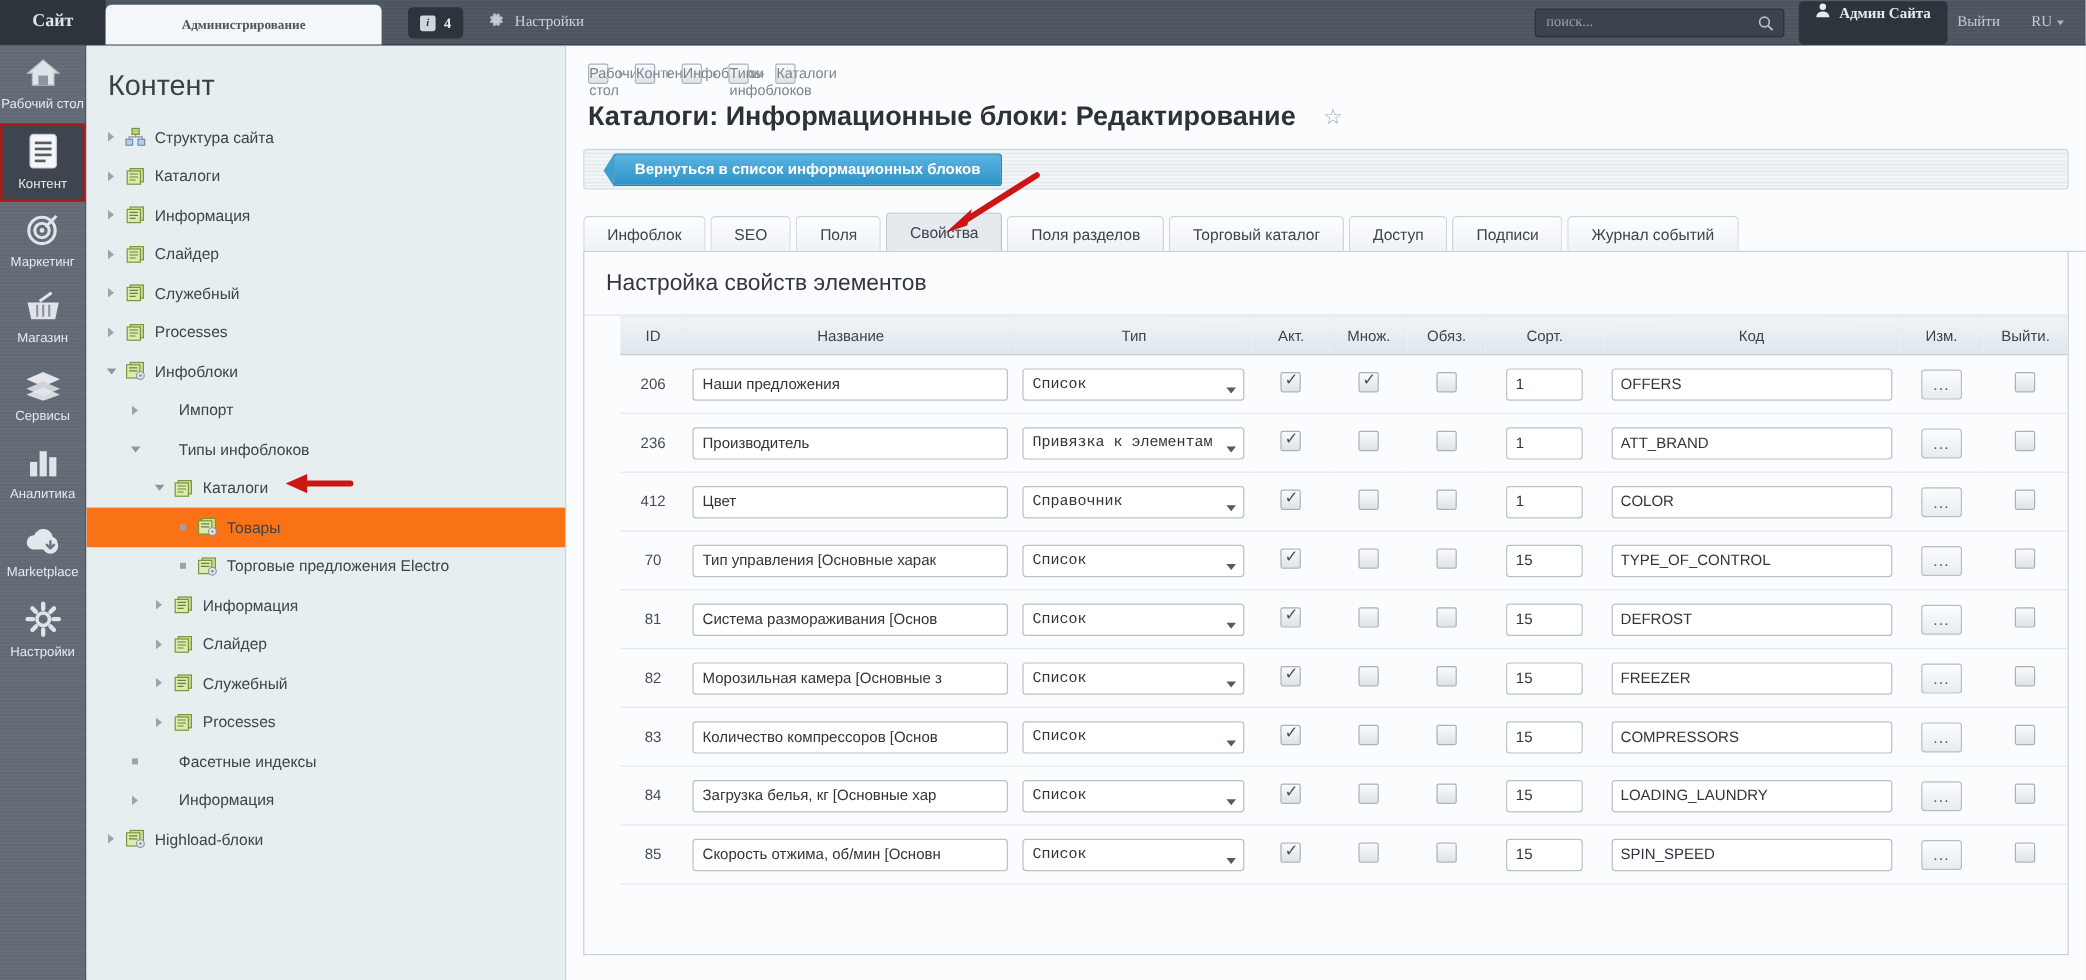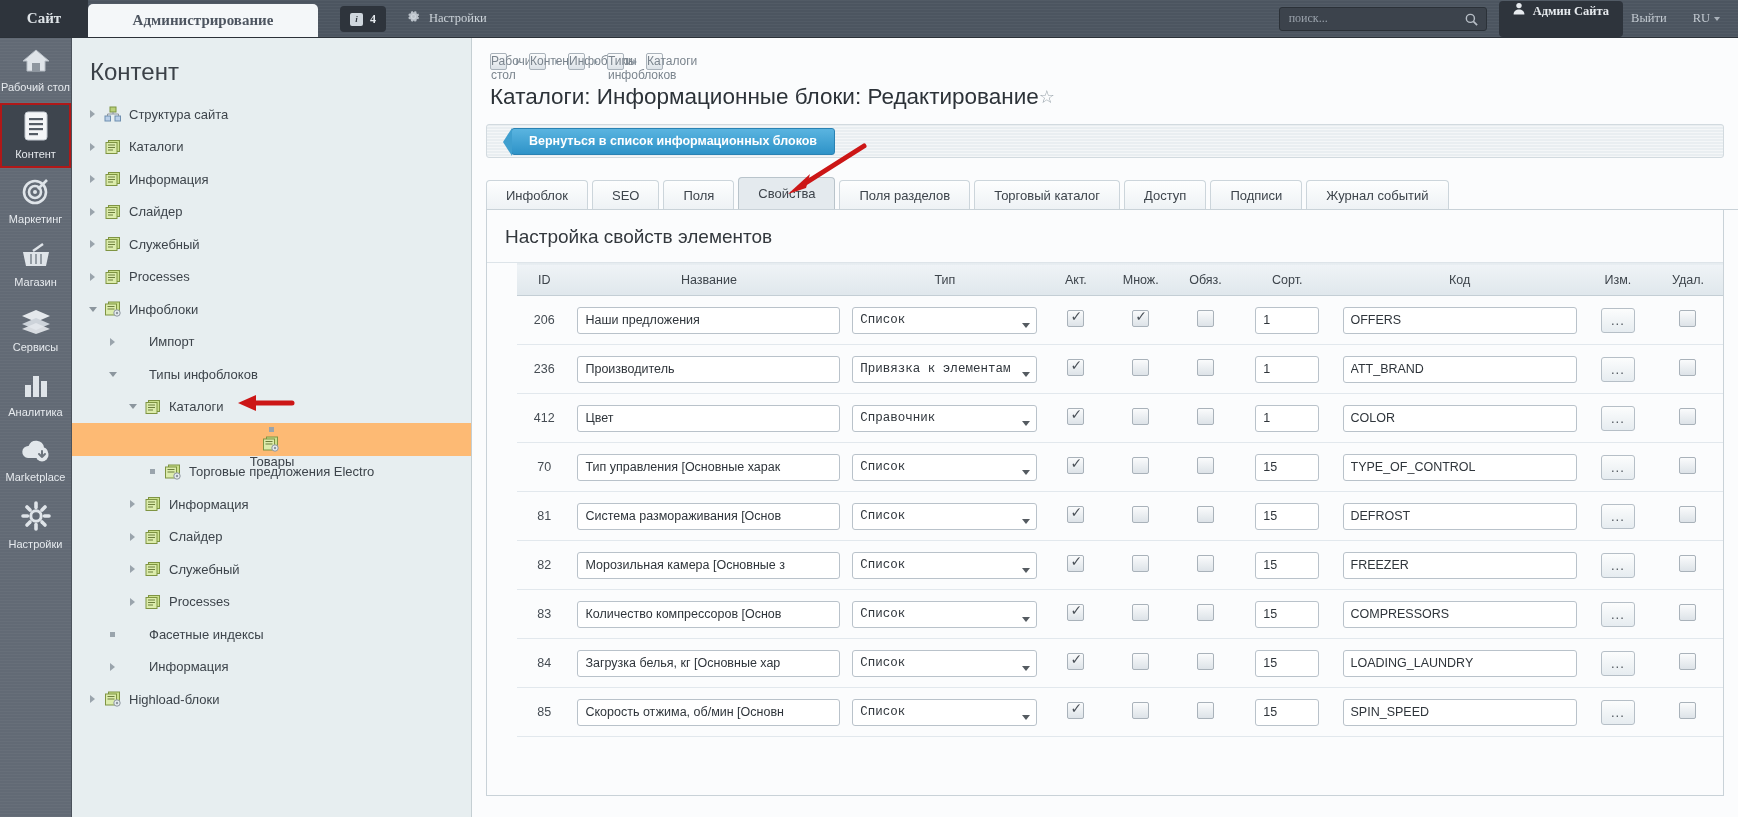--- a/index.html
+++ b/index.html
@@ -26,21 +26,21 @@
     width: 88px; margin: 0; background: #2e343c;
     display: flex; align-items: center; justify-content: center;
     color: #dfe4e8; font-size: 15px; font-weight: bold;
     cursor: pointer;
   }
   .tb-admin {
     min-width: 230px; margin-top: 4px;
     background: #f4f7f9;
     border-radius: 5px 5px 0 0;
     display: flex; align-items: center; justify-content: center;
-    color: #4d5560; font-size: 15px; font-weight: bold;
+    color: #4d5560; font-size: 11px; font-weight: bold;
     padding: 0 26px;
     cursor: pointer;
   }
   .tb-badge {
     margin: 6px 0 6px 22px; height: 26px; padding: 0 10px;
     background: #2e343c; border-radius: 4px;
     display: flex; align-items: center; gap: 7px;
     color: #e6eaee; font-size: 12px; font-weight: bold;
     cursor: pointer;
   }
@@ -103,21 +103,21 @@
     border-right: 1px solid #c5cfd3;
     overflow: hidden;
   }
   .tree h1 {
     margin: 20px 0 12px 18px; font-size: 24px; font-weight: normal; color: #3b4148;
   }
   .tnode {
     display: flex; align-items: center; height: 32.5px;
     font-size: 13px; color: #3d444b; cursor: pointer; white-space: nowrap;
   }
-  .tnode.sel { background: #fdba74; flex-direction: column; }
+  .tnode.sel { background: #f97316; }
   .tnode .tw {
     width: 13px; display: inline-flex; justify-content: center; align-items: center; flex: 0 0 13px;
   }
   .tw .arr-r { border-left: 5px solid #9aa4ac; border-top: 4px solid transparent; border-bottom: 4px solid transparent; }
   .tw .arr-d { border-top: 5px solid #8c969e; border-left: 4px solid transparent; border-right: 4px solid transparent; }
   .tw .dot { width: 5px; height: 5px; background: #9aa4ac; }
   .tnode .ti { width: 18px; margin: 0 6px 0 5px; flex: 0 0 18px; display:inline-flex; }
   .tnode .tl { padding-left: 1px; }
 
   
@@ -126,22 +126,22 @@
     background: #fbfcfd;
     overflow: hidden;
   }
   .crumbs {
     display: flex; align-items: center; gap: 9px;
     padding: 15px 0 0 18px; font-size: 12px; color: #7b858e;
   }
   .crumbs .cb { cursor: pointer; }
   .crumbs .sep { border-left: 4px solid #aeb7bf; border-top: 3.5px solid transparent; border-bottom: 3.5px solid transparent; }
   .ptitle {
-    display: flex; align-items: center; gap: 0;
-    margin: 14px 0 0 18px; font-size: 22.5px; font-weight: normal; color: #2c3238;
+    display: flex; align-items: center; gap: 23px;
+    margin: 14px 0 0 18px; font-size: 22.5px; font-weight: bold; color: #2c3238;
   }
   .star { color: #9aa4ac; font-size: 18px; cursor: pointer; }
 
   .toolbar {
     margin: 14px 14px 0 14px; height: 34px;
     background: #e9eef1;
     background-image: repeating-linear-gradient(0deg, rgba(255,255,255,.5) 0 1px, rgba(0,0,0,0) 1px 3px);
     border: 1px solid #d2dadf; border-radius: 3px;
     display: flex; align-items: center; padding-left: 14px;
     position: relative;
@@ -753,21 +753,21 @@
           <tr>
             <th class="h-id">ID</th>
             <th class="h-name">Название</th>
             <th class="h-type">Тип</th>
             <th class="h-chk">Акт.</th>
             <th class="h-chk">Множ.</th>
             <th class="h-chk">Обяз.</th>
             <th class="h-sort">Сорт.</th>
             <th class="h-code">Код</th>
             <th class="h-edit">Изм.</th>
-            <th class="h-del">Удал.</th>
+            <th class="h-del">Выйти.</th>
           </tr>
         </thead>
         <tbody id="tbody">
             <tr>
               <td class="c-id">206</td>
               <td class="c-name"><input class="txt" type="text" value="Наши предложения" style=""></td>
               <td class="c-type"><span class="selwrap"><select class="sel"><option selected="">Список</option><option>Привязка к элементам</option><option>Справочник</option><option>Строка</option><option>Число</option><option>Файл</option><option>HTML/текст</option></select><i class="sarrow"></i></span></td>
               <td class="c-chk"><span class="cb on"></span></td>
               <td class="c-chk"><span class="cb on"></span></td>
               <td class="c-chk"><span class="cb"></span></td>

